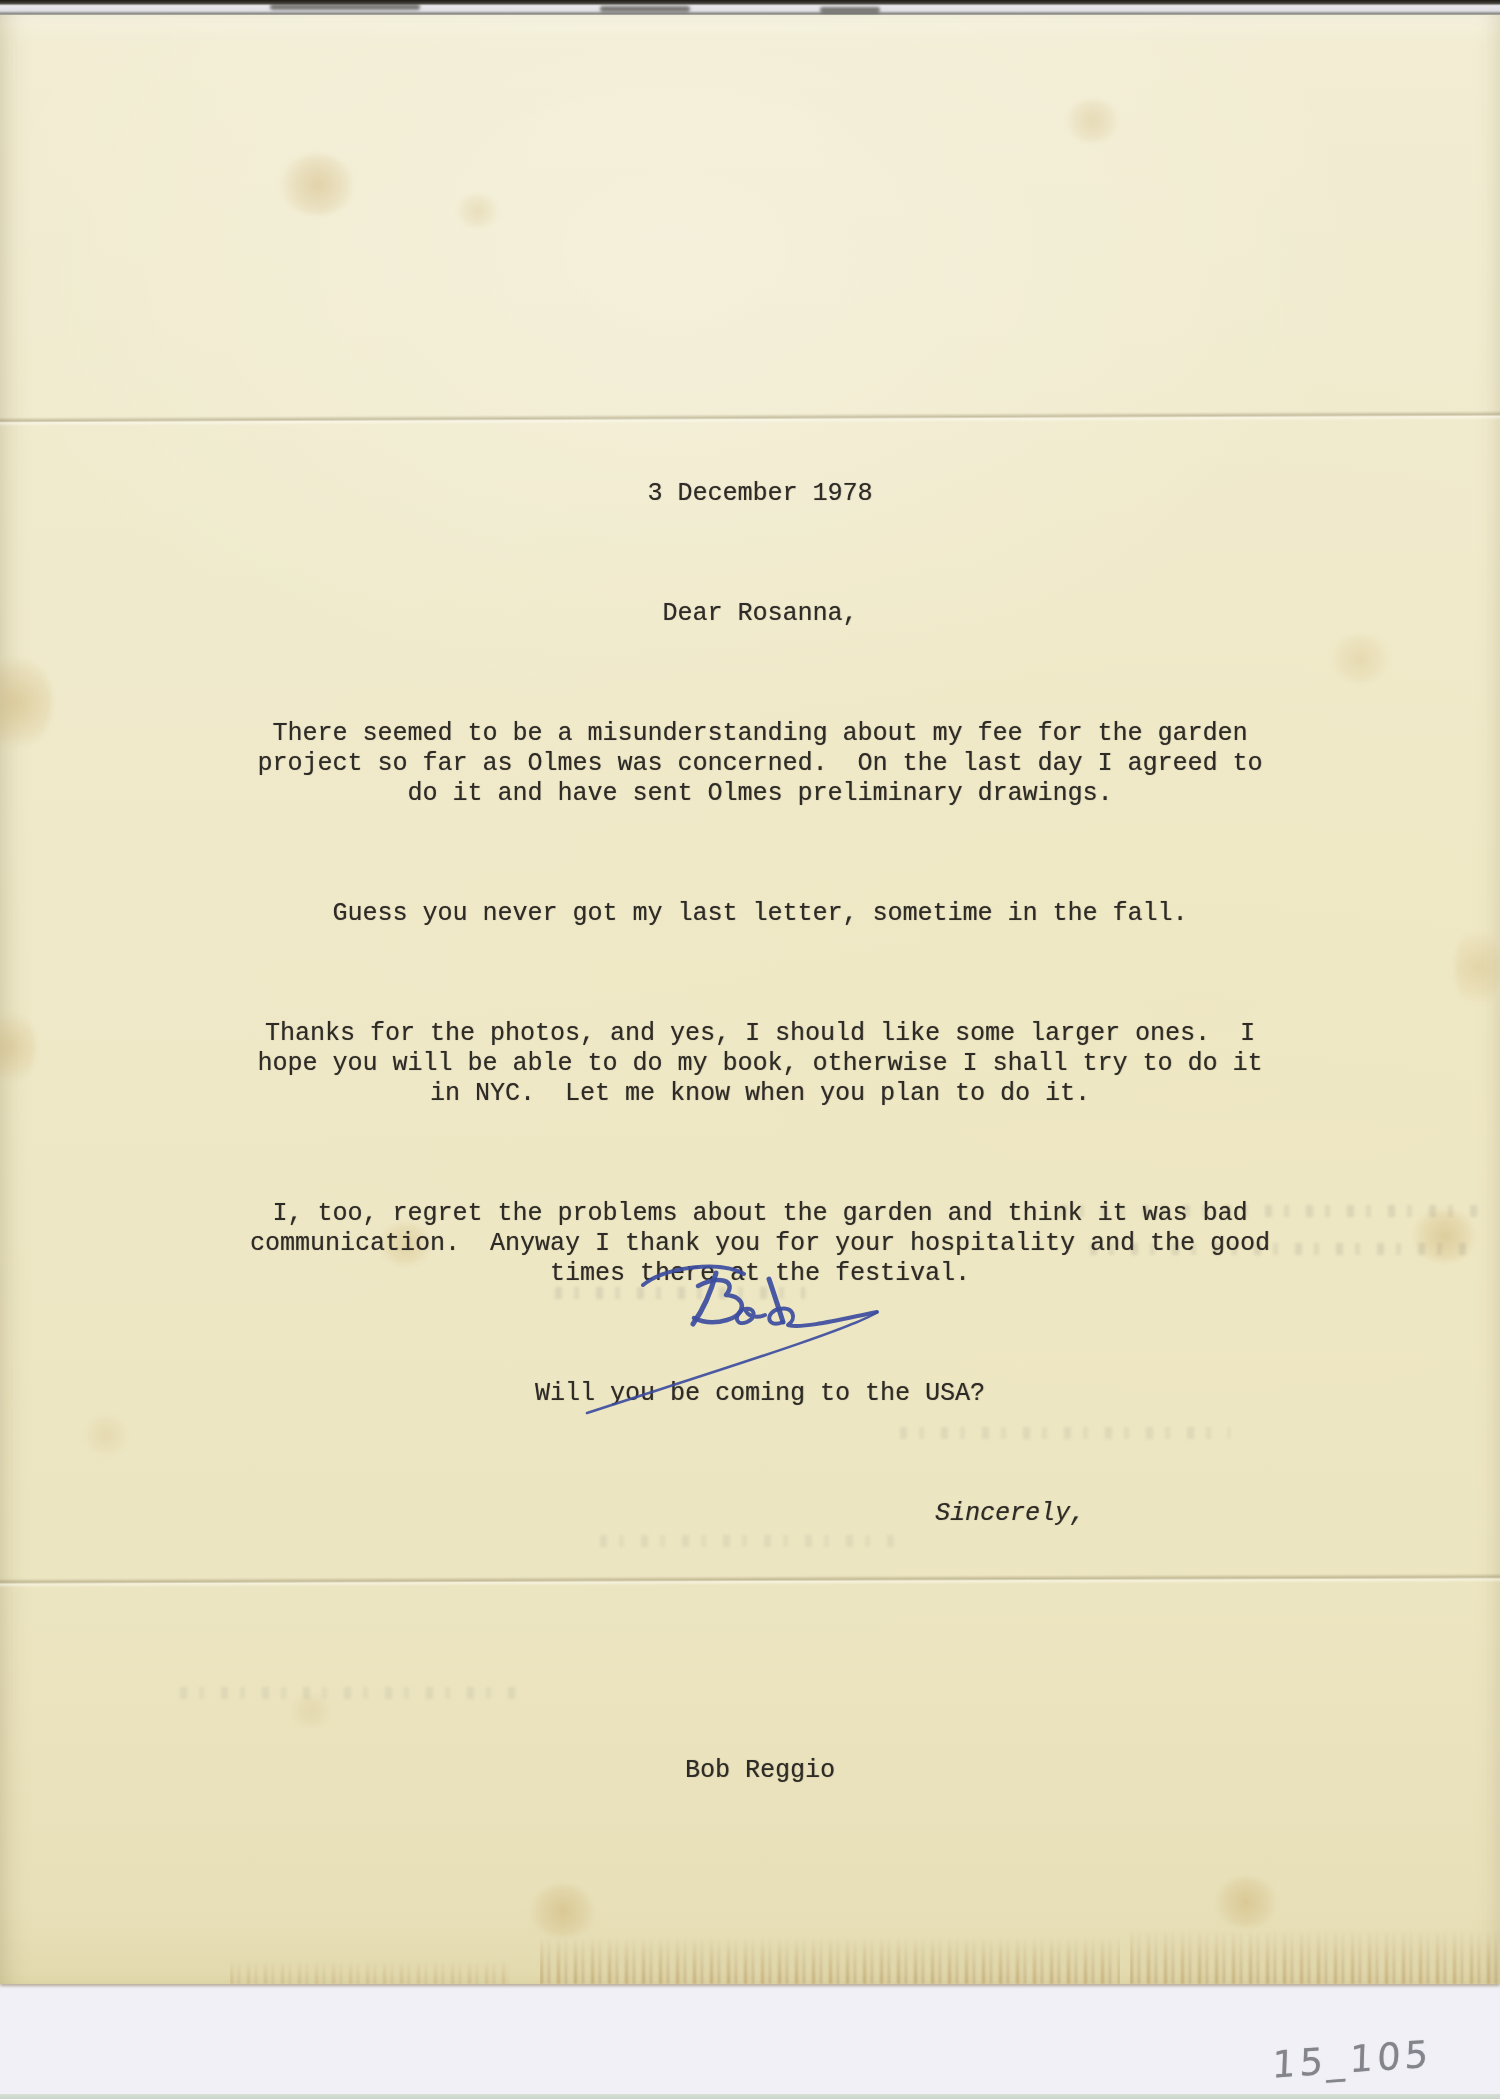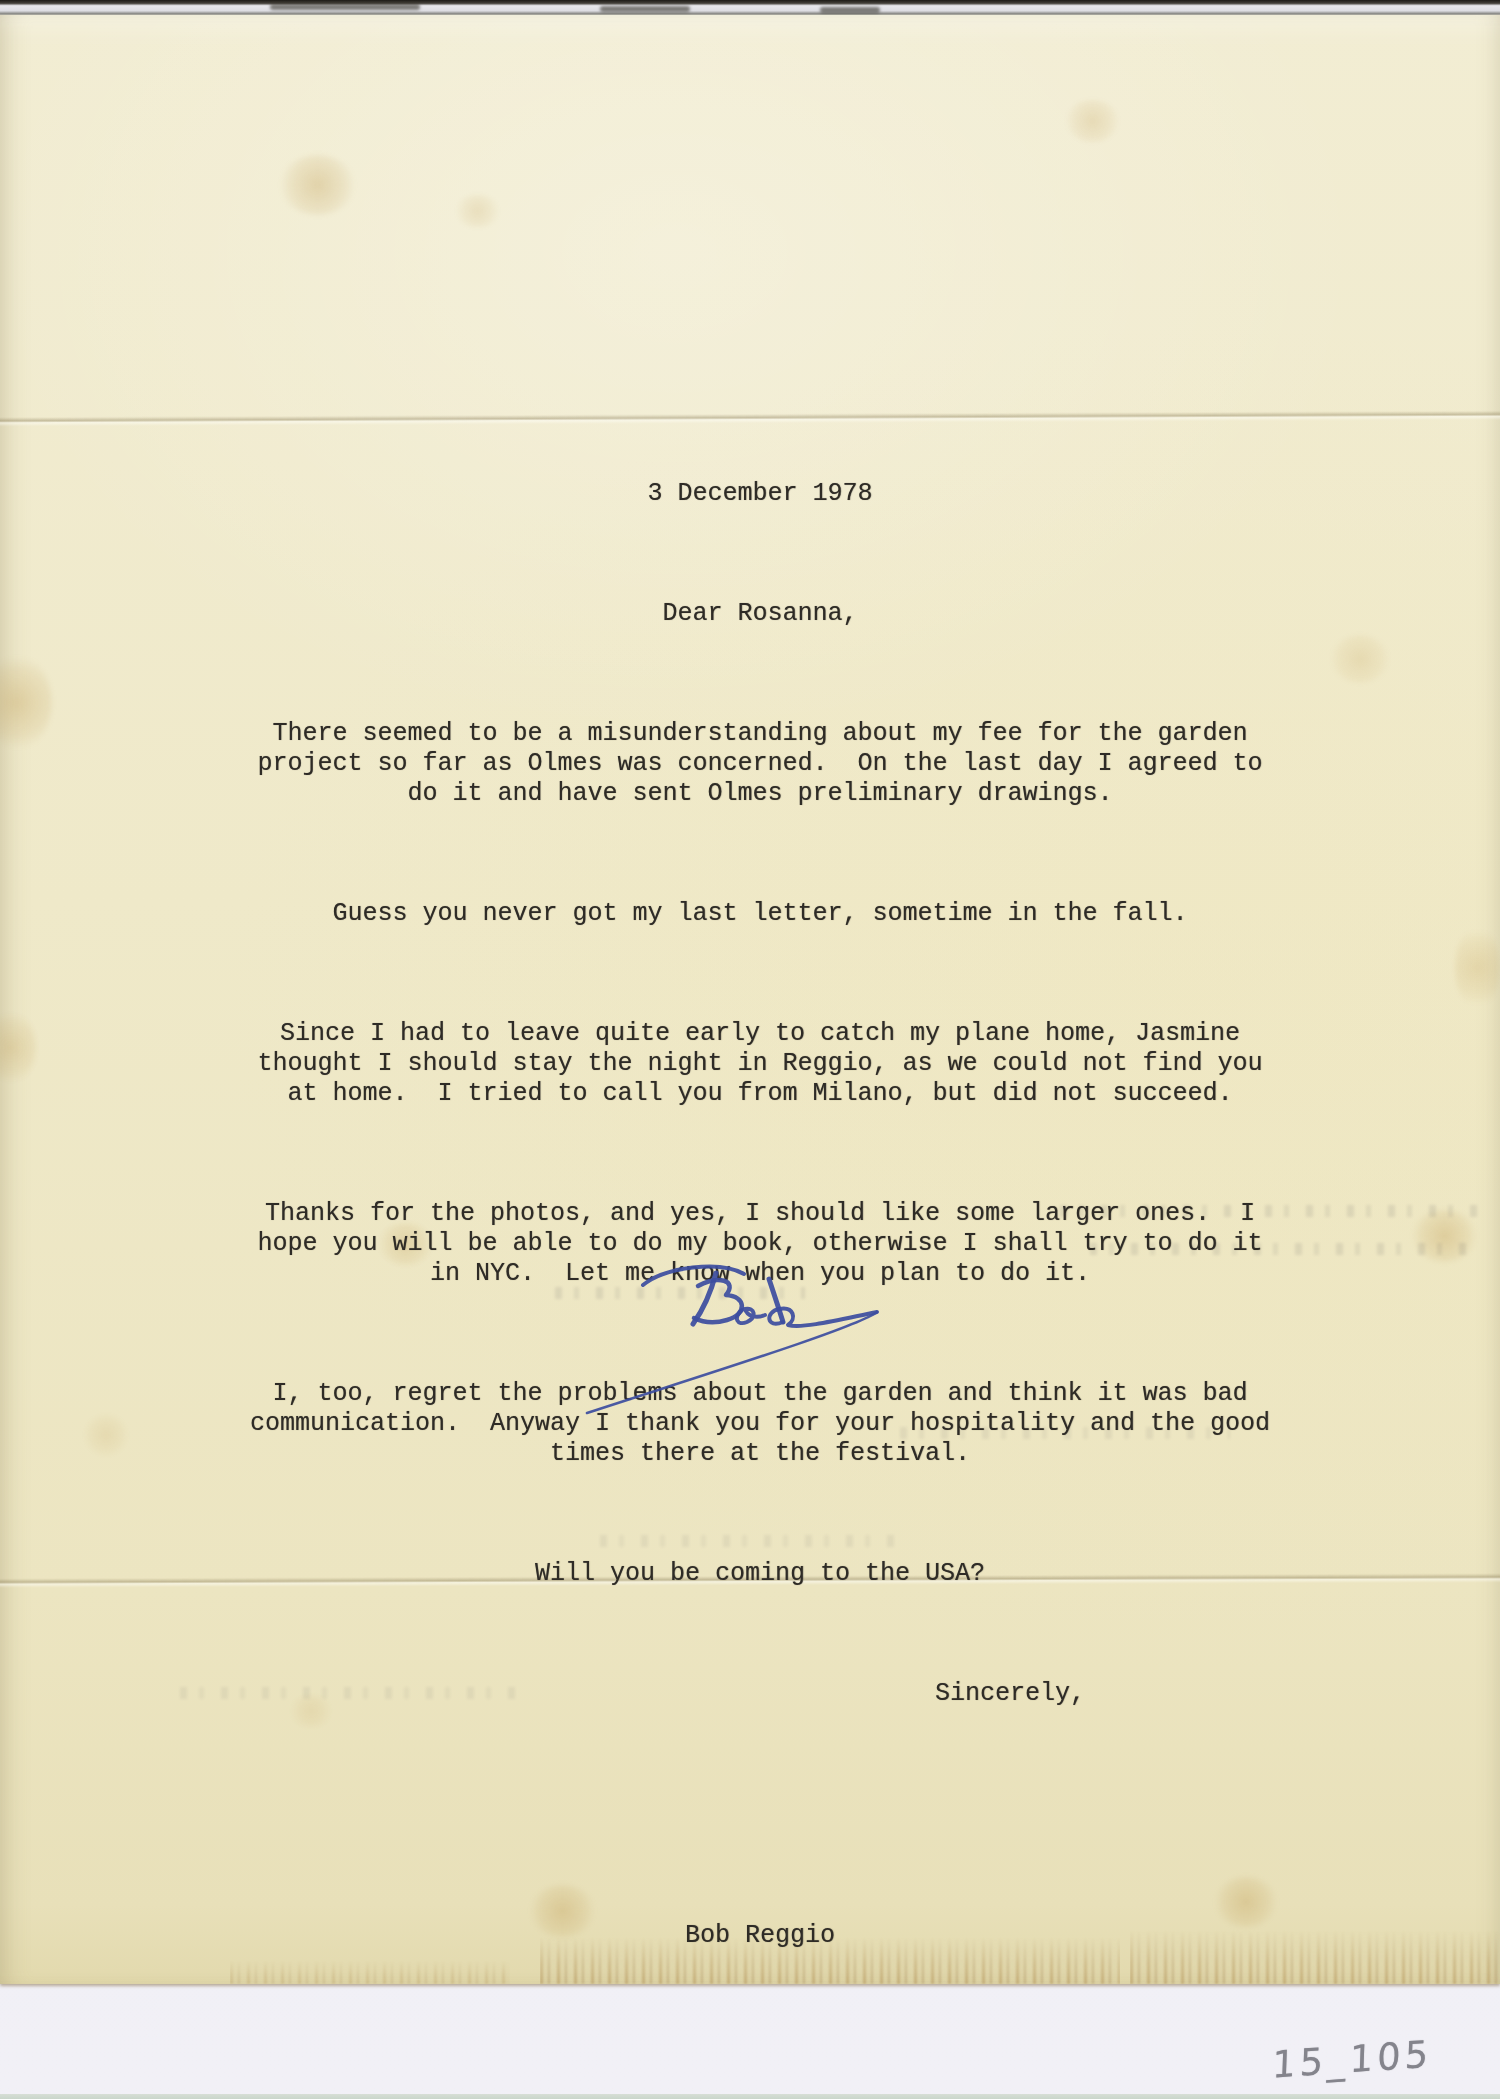--- a/index.html
+++ b/index.html
@@ -80,21 +80,21 @@
   
   .letter-text{
     position:absolute;left:185px;top:404px;width:1150px;
     font-family:"Liberation Mono",monospace;
     font-size:25px;line-height:30px;
     color:#2e2b26;
     text-shadow:0.4px 0.4px 0.9px rgba(46,43,38,0.55);
     white-space:pre-wrap;
   }
   .letter-text p{margin:0 0 30px 0;}
-  .letter-text p.closing{margin:0 0 2px 500px;}
+  .letter-text p.closing{margin:0 0 17px 500px;font-style:italic;}
   .sender{margin-top:90px;}
   .sender div{white-space:pre-wrap;}
 
   
   .signature{position:absolute;left:560px;top:1237px;width:440px;height:178px;}
   .signature path{fill:none;stroke:#3c4d9f;stroke-linecap:round;stroke-linejoin:round;opacity:0.92;}
 
   
   .pencil-note{
     position:absolute;left:1272px;top:2036px;width:220px;
@@ -147,23 +147,20 @@
     <div class="ghost" style="left:600px;top:1520px;width:300px;opacity:0.08;"></div>
     <div class="ghost" style="left:180px;top:1672px;width:340px;opacity:0.08;"></div>
 
     <div class="letter-text">
       <p>3 December 1978</p>
       <p>Dear Rosanna,</p>
       <p>There seemed to be a misunderstanding about my fee for the garden
 project so far as Olmes was concerned.  On the last day I agreed to
 do it and have sent Olmes preliminary drawings.</p>
       <p>Guess you never got my last letter, sometime in the fall.</p>
-      <p>Since I had to leave quite early to catch my plane home, Jasmine
-thought I should stay the night in Reggio, as we could not find you
-at home.  I tried to call you from Milano, but did not succeed.</p>
       <p>Thanks for the photos, and yes, I should like some larger ones.  I
 hope you will be able to do my book, otherwise I shall try to do it
 in NYC.  Let me know when you plan to do it.</p>
       <p>I, too, regret the problems about the garden and think it was bad
 communication.  Anyway I thank you for your hospitality and the good
 times there at the festival.</p>
       <p>Will you be coming to the USA?</p>
       <p class="closing">Sincerely,</p>
       <div class="sender">
         <div>Bob Reggio</div>

